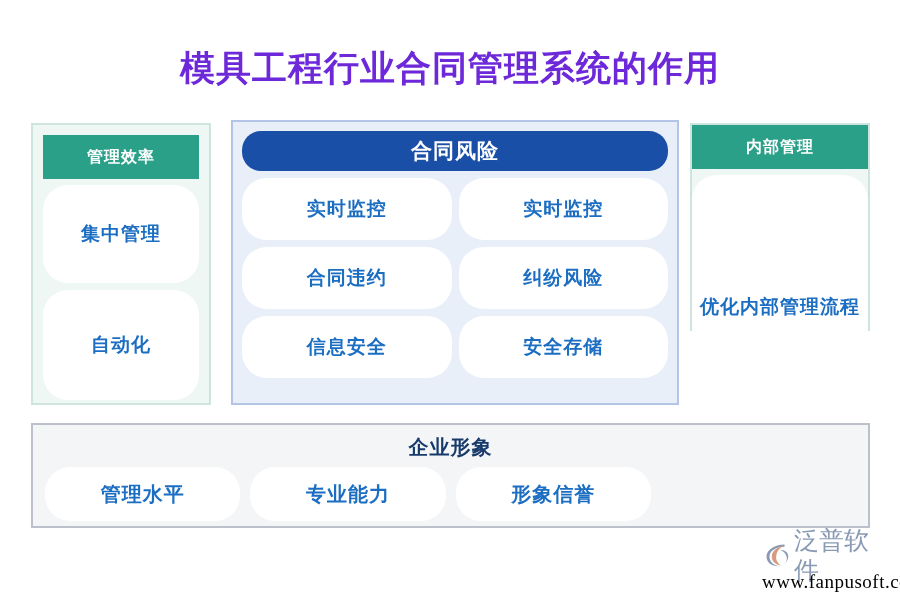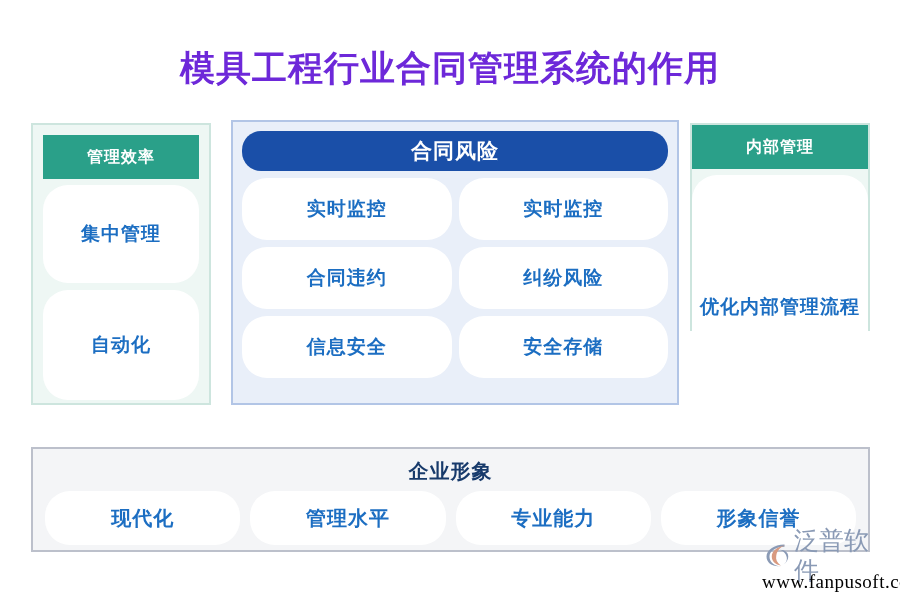--- a/index.html
+++ b/index.html
@@ -70,21 +70,20 @@
   }
   
   .panel-bottom {
     left: 31px;
     top: 423px;
     width: 839px;
     height: 105px;
     background: #f4f5f7;
     border-color: #bcc0cb;
     padding: 0;
-    margin-top: 24px;
   }
 
   
   .panel-header {
     box-sizing: border-box;
     width: 100%;
     text-align: center;
     color: #ffffff;
     font-weight: bold;
     font-size: 16px;
@@ -227,21 +226,20 @@
 </div>
 
 <div class="panel panel-right">
   <div class="panel-header header-teal">内部管理</div>
   <div class="card side-card-tall">优化内部管理流程</div>
 </div>
 
 <div class="panel panel-bottom">
   <div class="bottom-title">企业形象</div>
   <div class="bottom-grid">
-    <div class="card">现代化</div>
     <div class="card">管理水平</div>
     <div class="card">专业能力</div>
     <div class="card">形象信誉</div>
   </div>
 </div>
 
 <div class="logo">
   <div class="logo-row">
     <svg class="logo-mark" viewBox="0 0 40 40">
       <path d="M30 6 C16 6 6 14 6 22 C6 30 13 35 22 35 C14 33 10 28 10 22 C10 15 18 9 30 9 Z" fill="#8a9ab5"></path>

